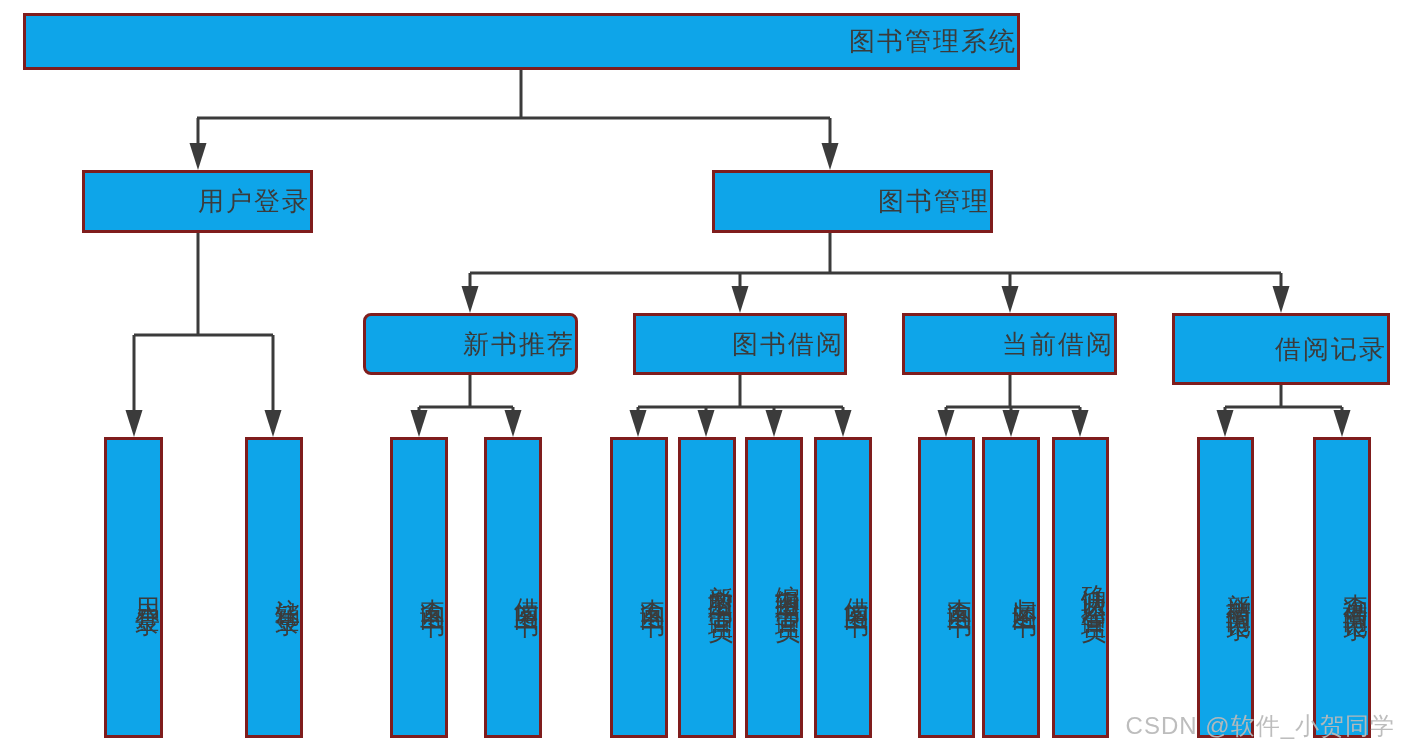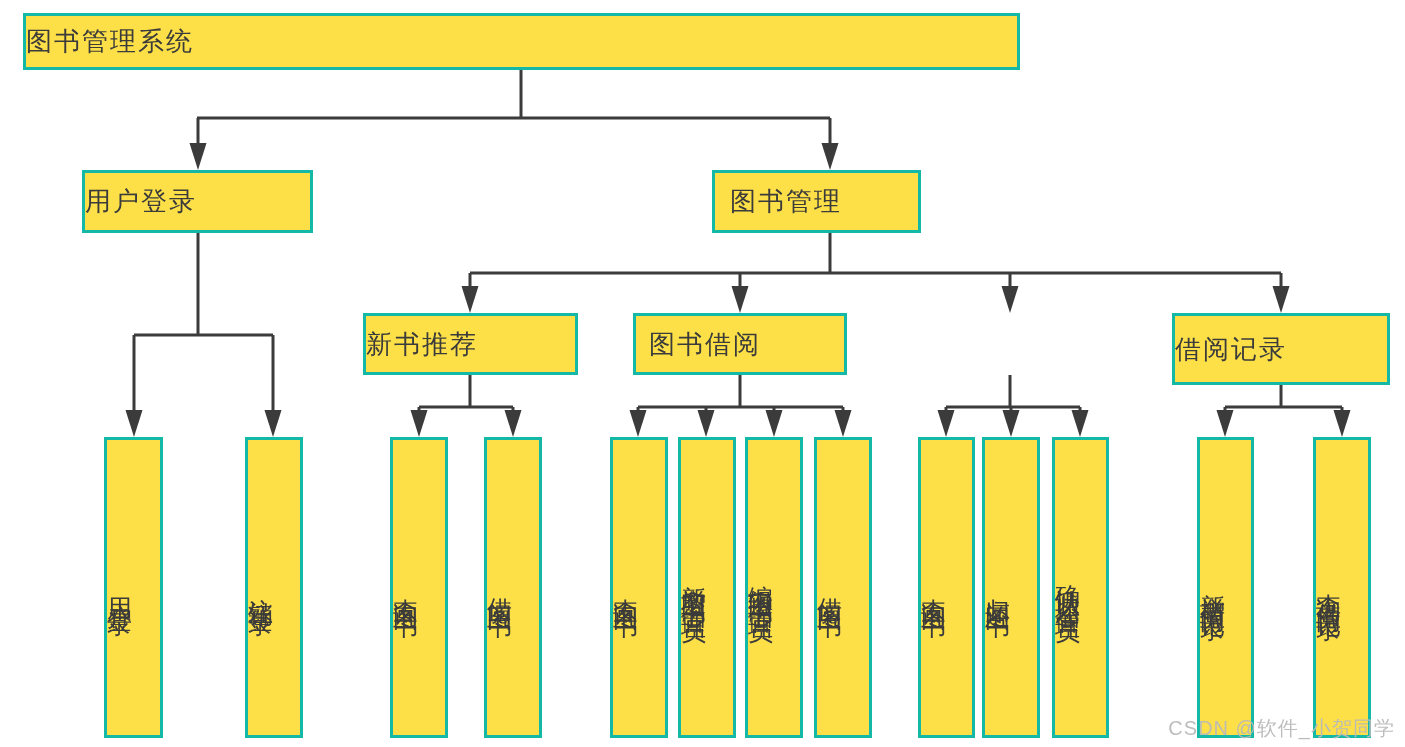--- a/index.html
+++ b/index.html
@@ -5,26 +5,26 @@
   html,body{margin:0;padding:0;background:#ffffff;}
   #canvas{
     position:relative;
     width:1405px;height:747px;
     background:#ffffff;
     font-family:"Liberation Sans","DejaVu Sans",sans-serif;
     overflow:hidden;
   }
   .box{
     position:absolute;
-    background:#fde047;
-    border:3px solid #14b8a6;
+    background:#0ea5e9;
+    border:3px solid #7f1d1d;
     box-sizing:border-box;
     display:flex;
     align-items:center;
-    justify-content:flex-start;
+    justify-content:flex-end;
     z-index:2;
   }
   .hlabel{
     font-size:26px;
     color:#3b3b3b;
     letter-spacing:2px;
     white-space:nowrap;
   }
   .vlabel{
     writing-mode:vertical-rl;
@@ -44,21 +44,21 @@
     stroke:#3b3b3b;
     stroke-width:3;
   }
   #connector-layer polygon{
     fill:#3b3b3b;
   }
   .watermark{
     position:absolute;
     right:10px;
     bottom:5px;
-    font-size:20px;
+    font-size:24px;
     color:rgba(185,185,185,0.95);
     letter-spacing:1px;
     z-index:3;
     white-space:nowrap;
   }
 </style>
 </head>
 <body>
 
 <div id="canvas">
@@ -139,30 +139,33 @@
     </g>
   </svg>
 
   <div class="box" style="left:23px;top:13px;width:997px;height:57px;">
     <span class="hlabel">图书管理系统</span>
   </div>
 
   <div class="box" style="left:82px;top:170px;width:231px;height:63px;">
     <span class="hlabel">用户登录</span>
   </div>
-  <div class="box" style="left:712px;top:170px;width:209px;height:63px;padding-left:15px;">
+  <div class="box" style="left:712px;top:170px;width:281px;height:63px;padding-left:15px;">
     <span class="hlabel">图书管理</span>
   </div>
 
-  <div class="box" style="left:363px;top:313px;width:215px;height:62px;">
+  <div class="box" style="left:363px;top:313px;width:215px;height:62px;border-radius:8px;">
     <span class="hlabel">新书推荐</span>
   </div>
   <div class="box" style="left:633px;top:313px;width:214px;height:62px;padding-left:13px;">
     <span class="hlabel">图书借阅</span>
   </div>
+  <div class="box" style="left:902px;top:313px;width:215px;height:62px;">
+    <span class="hlabel">当前借阅</span>
+  </div>
   <div class="box" style="left:1172px;top:313px;width:218px;height:72px;">
     <span class="hlabel">借阅记录</span>
   </div>
 
   <div class="box" style="left:104px;top:437px;width:59px;height:301px;">
     <span class="vlabel">用户登录</span>
   </div>
   <div class="box" style="left:245px;top:437px;width:58px;height:301px;">
     <span class="vlabel">注销登录</span>
   </div>

